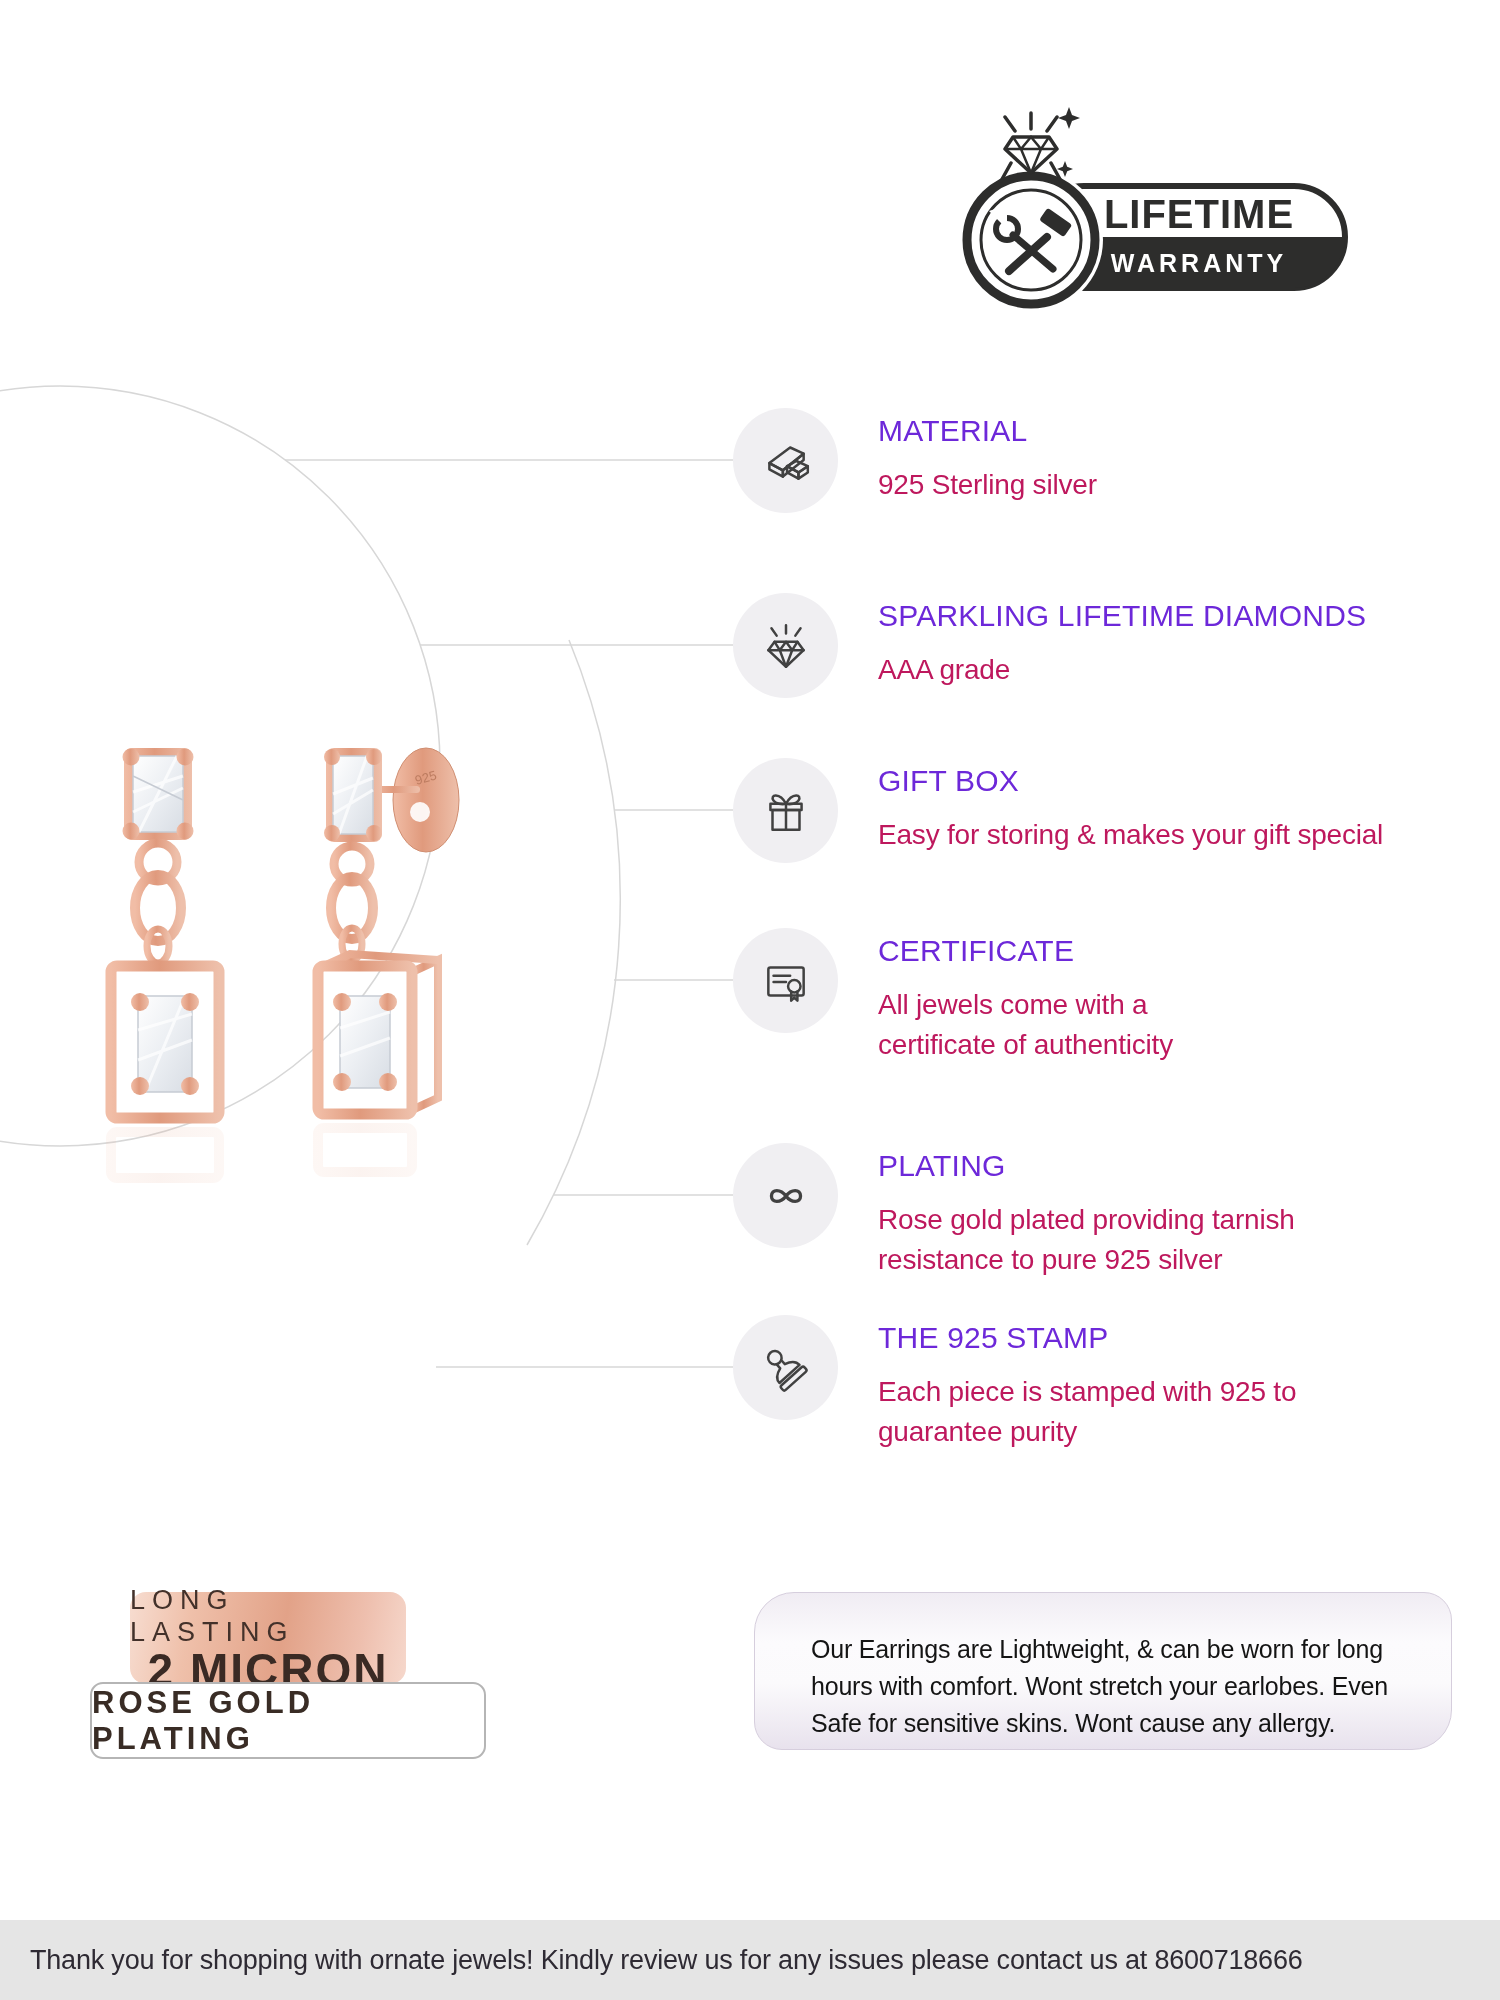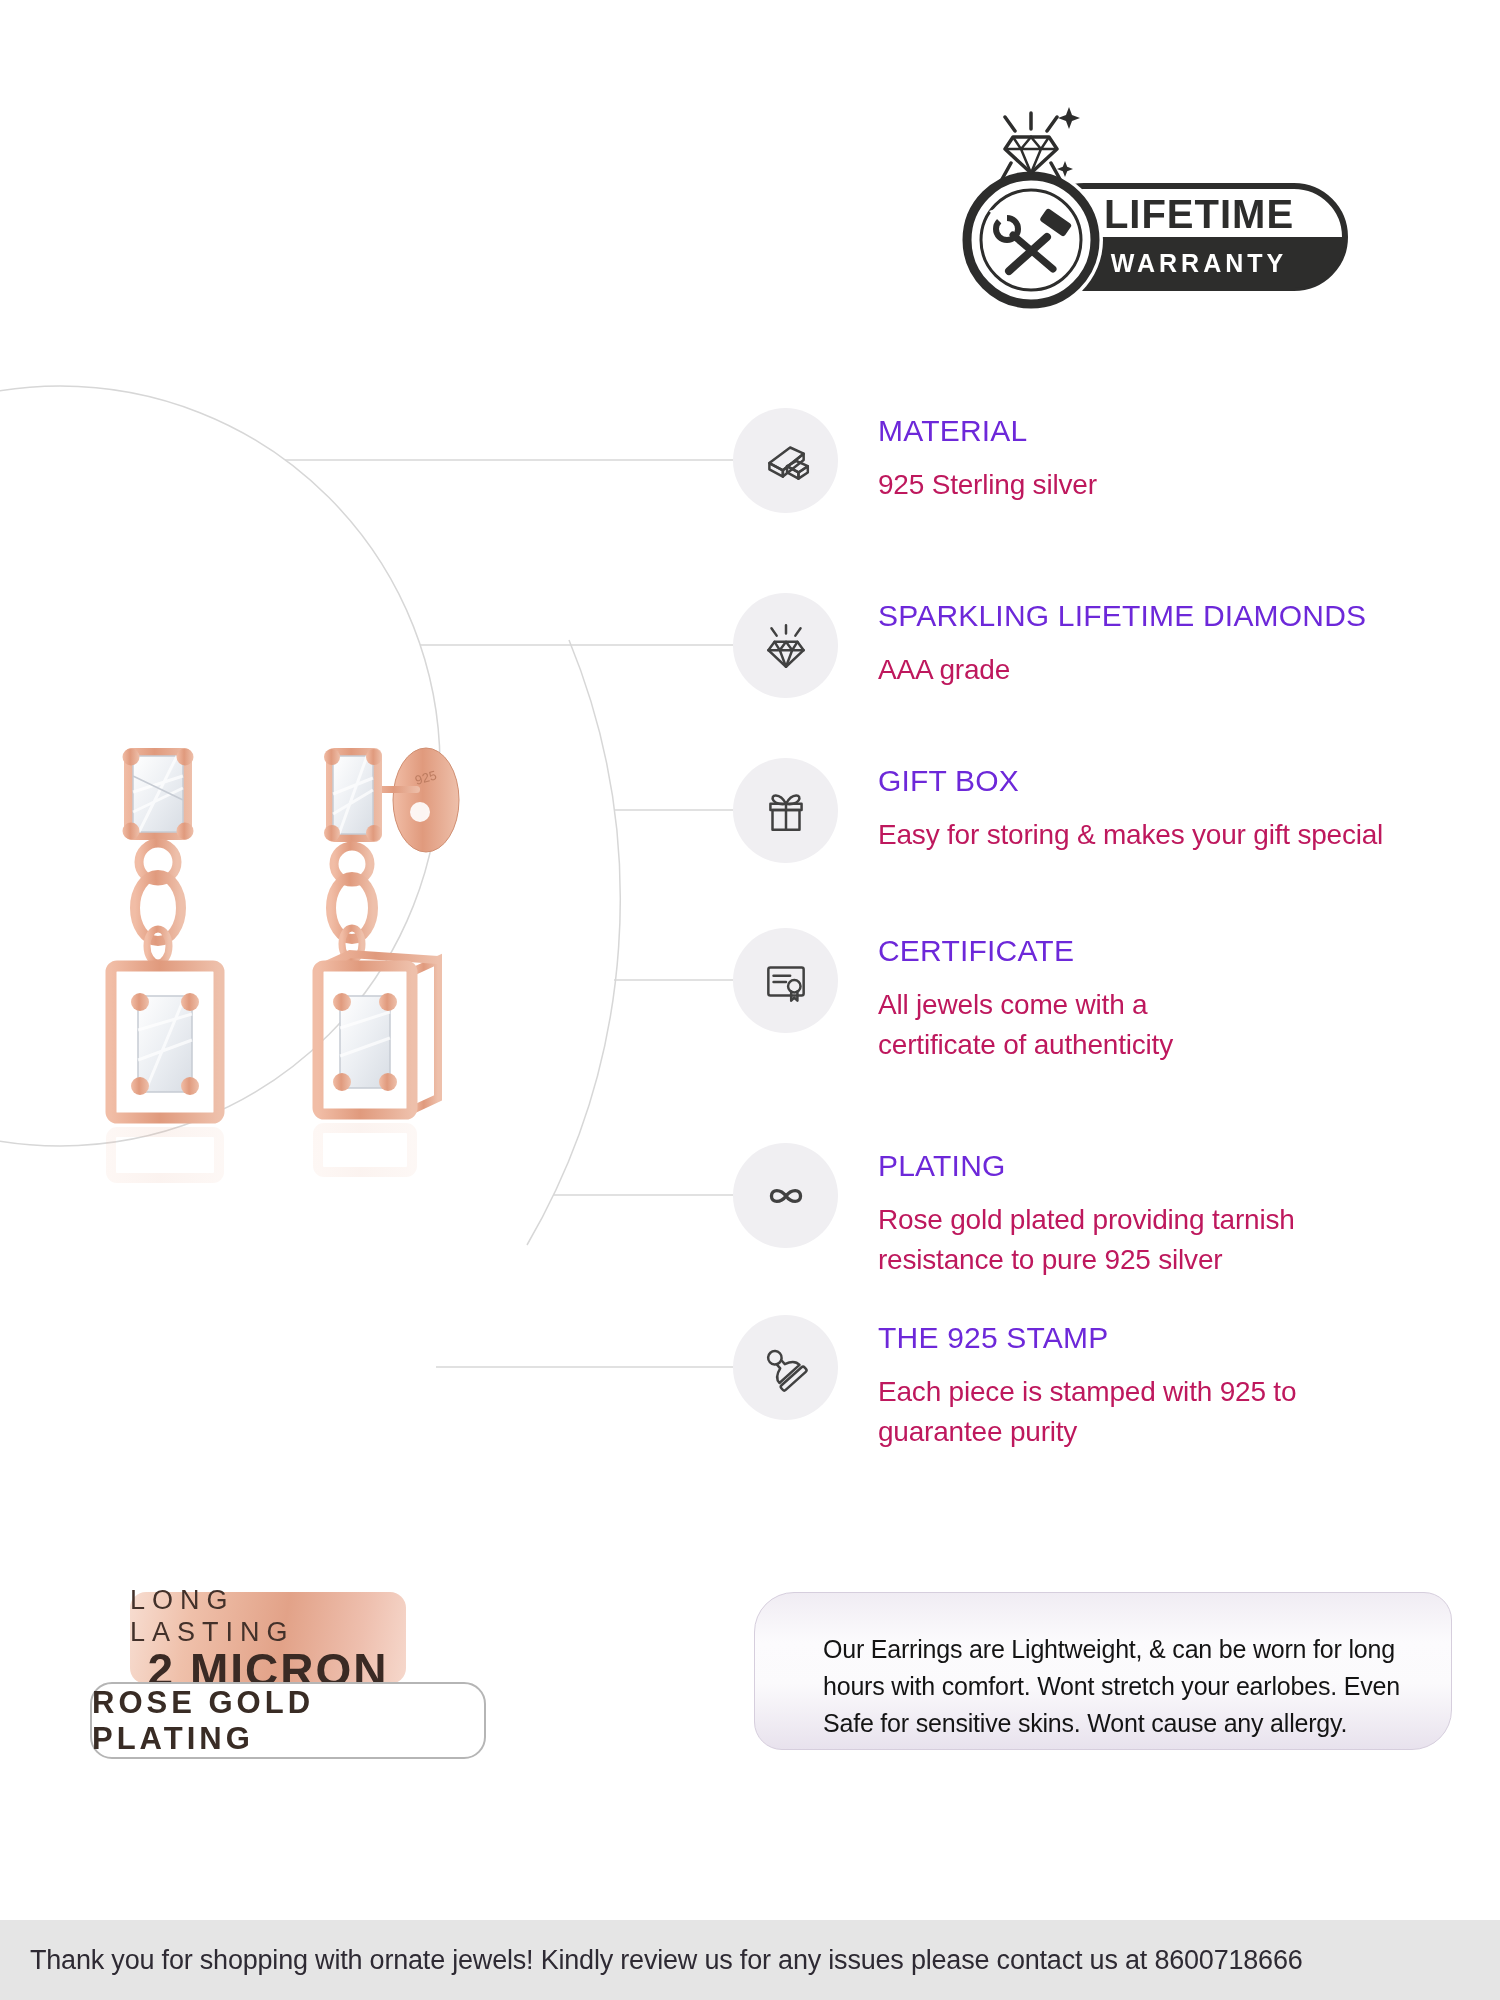--- a/index.html
+++ b/index.html
@@ -10,27 +10,27 @@
   .icon-circle{position:absolute;left:733px;width:105px;height:105px;border-radius:50%;
                background:#f0eff2;display:flex;align-items:center;justify-content:center;}
   .feature-text{position:absolute;left:878px;width:600px;}
   .feature-title{font-size:30px;font-weight:normal;color:#6d28d9;letter-spacing:.2px;line-height:36px;margin-bottom:16px;}
   .feature-line{font-size:28px;color:#be185d;line-height:40px;letter-spacing:-.2px;}
   .badge-rose{position:absolute;left:130px;top:1592px;width:276px;height:92px;border-radius:16px;
               background:linear-gradient(100deg,#f7ddd1 0%,#efc0aa 22%,#e2a288 55%,#eebfae 82%,#f6d8cc 100%);
               display:flex;flex-direction:column;align-items:center;justify-content:center;}
   .badge-rose .l1{font-size:27px;color:#43312a;letter-spacing:7px;line-height:32px;}
   .badge-rose .l2{font-size:46px;font-weight:bold;color:#3a2a24;letter-spacing:2px;line-height:44px;}
-  .badge-white{position:absolute;left:90px;top:1682px;width:392px;height:73px;border-radius:22px;
+  .badge-white{position:absolute;left:90px;top:1682px;width:392px;height:73px;border-radius:13px;
                background:#ffffff;border:2px solid #b5b5b5;display:flex;align-items:center;justify-content:center;}
   .badge-white .l3{font-size:31px;font-weight:bold;color:#392c25;letter-spacing:4px;}
   .note-box{position:absolute;left:754px;top:1592px;width:698px;height:158px;border-radius:40px 28px 40px 28px;
             background:linear-gradient(180deg,#f0ecf3 0%,#fcfbfd 32%,#fbfafc 58%,#e8e2ed 100%);
             border:1.5px solid #d6cedd;box-sizing:border-box;padding:38px 40px 0 56px;}
-  .note-line{font-size:25px;color:#141414;line-height:37px;letter-spacing:-.2px;margin-left:12px;}
+  .note-line{font-size:25px;color:#141414;line-height:37px;letter-spacing:-.2px;}
   .footer-bar{position:absolute;left:0;top:1920px;width:1500px;height:80px;background:#e5e5e5;
               display:flex;align-items:center;}
   .footer-text{font-size:27px;color:#2e2a33;padding-left:30px;letter-spacing:-.2px;}
   .feat-icon{stroke:#414141;fill:none;stroke-width:2.4;stroke-linecap:round;stroke-linejoin:round;}
 </style>
 </head>
 <body>
 
 <div class="canvas">
 

